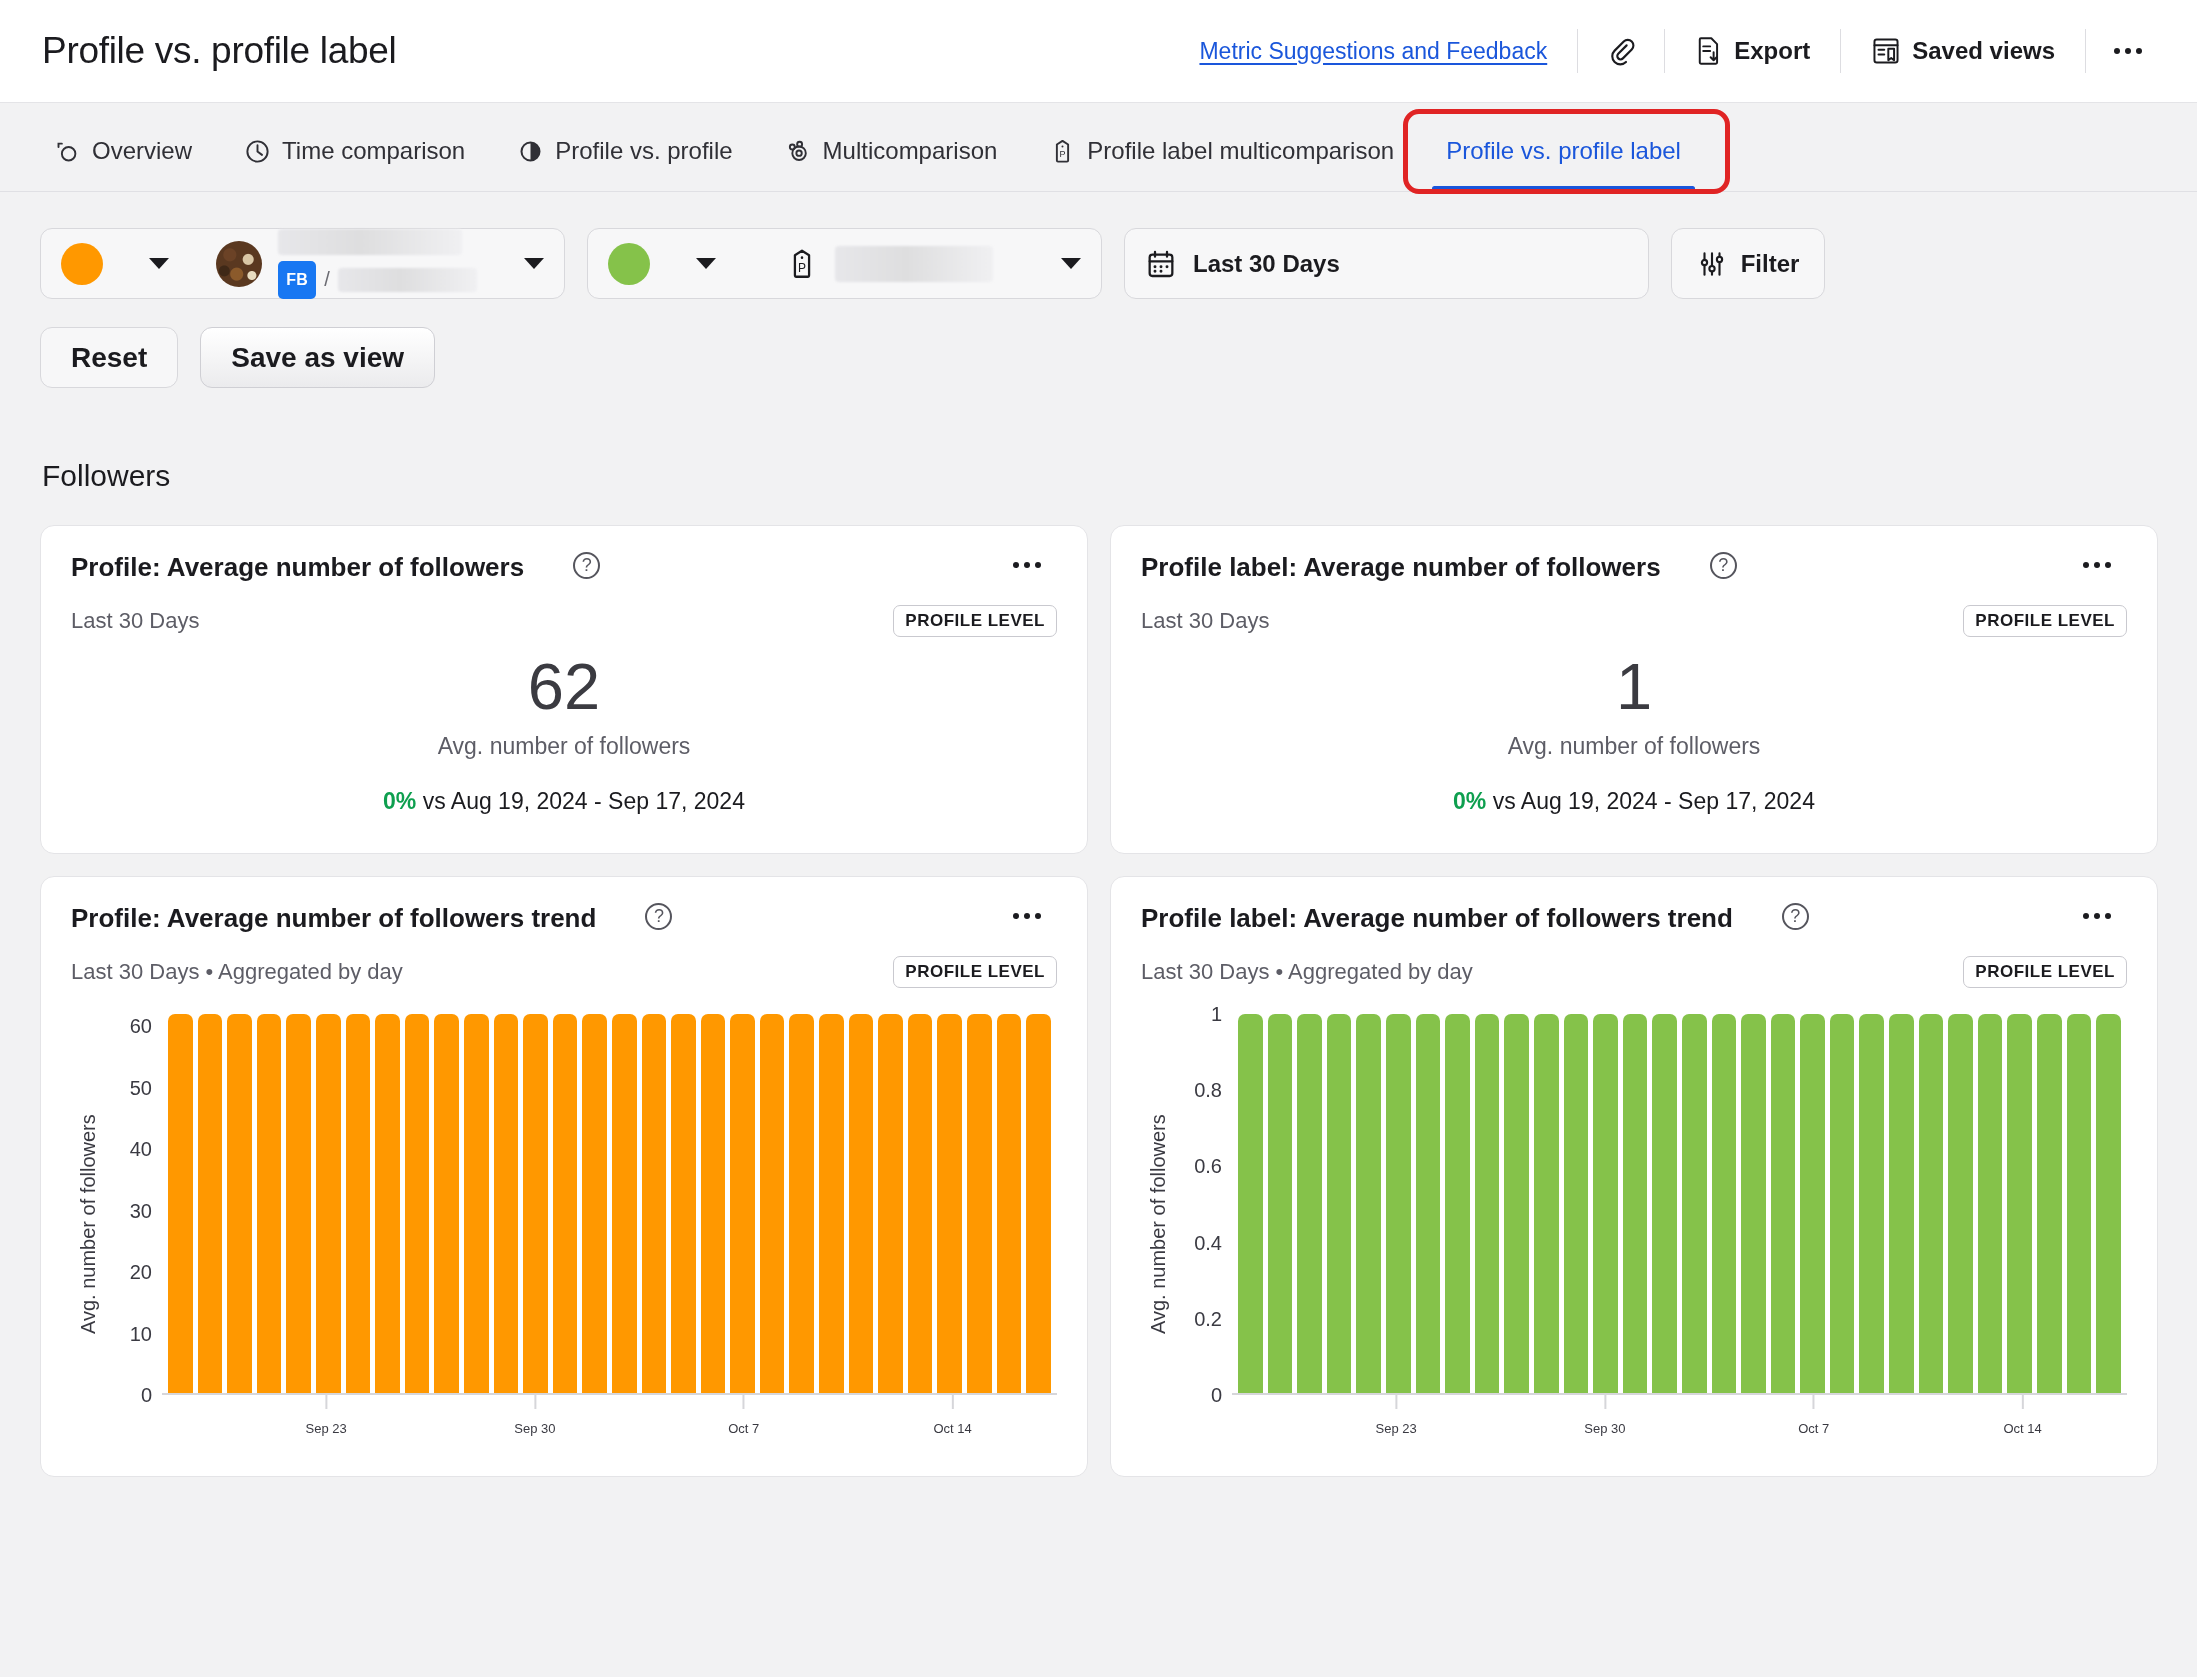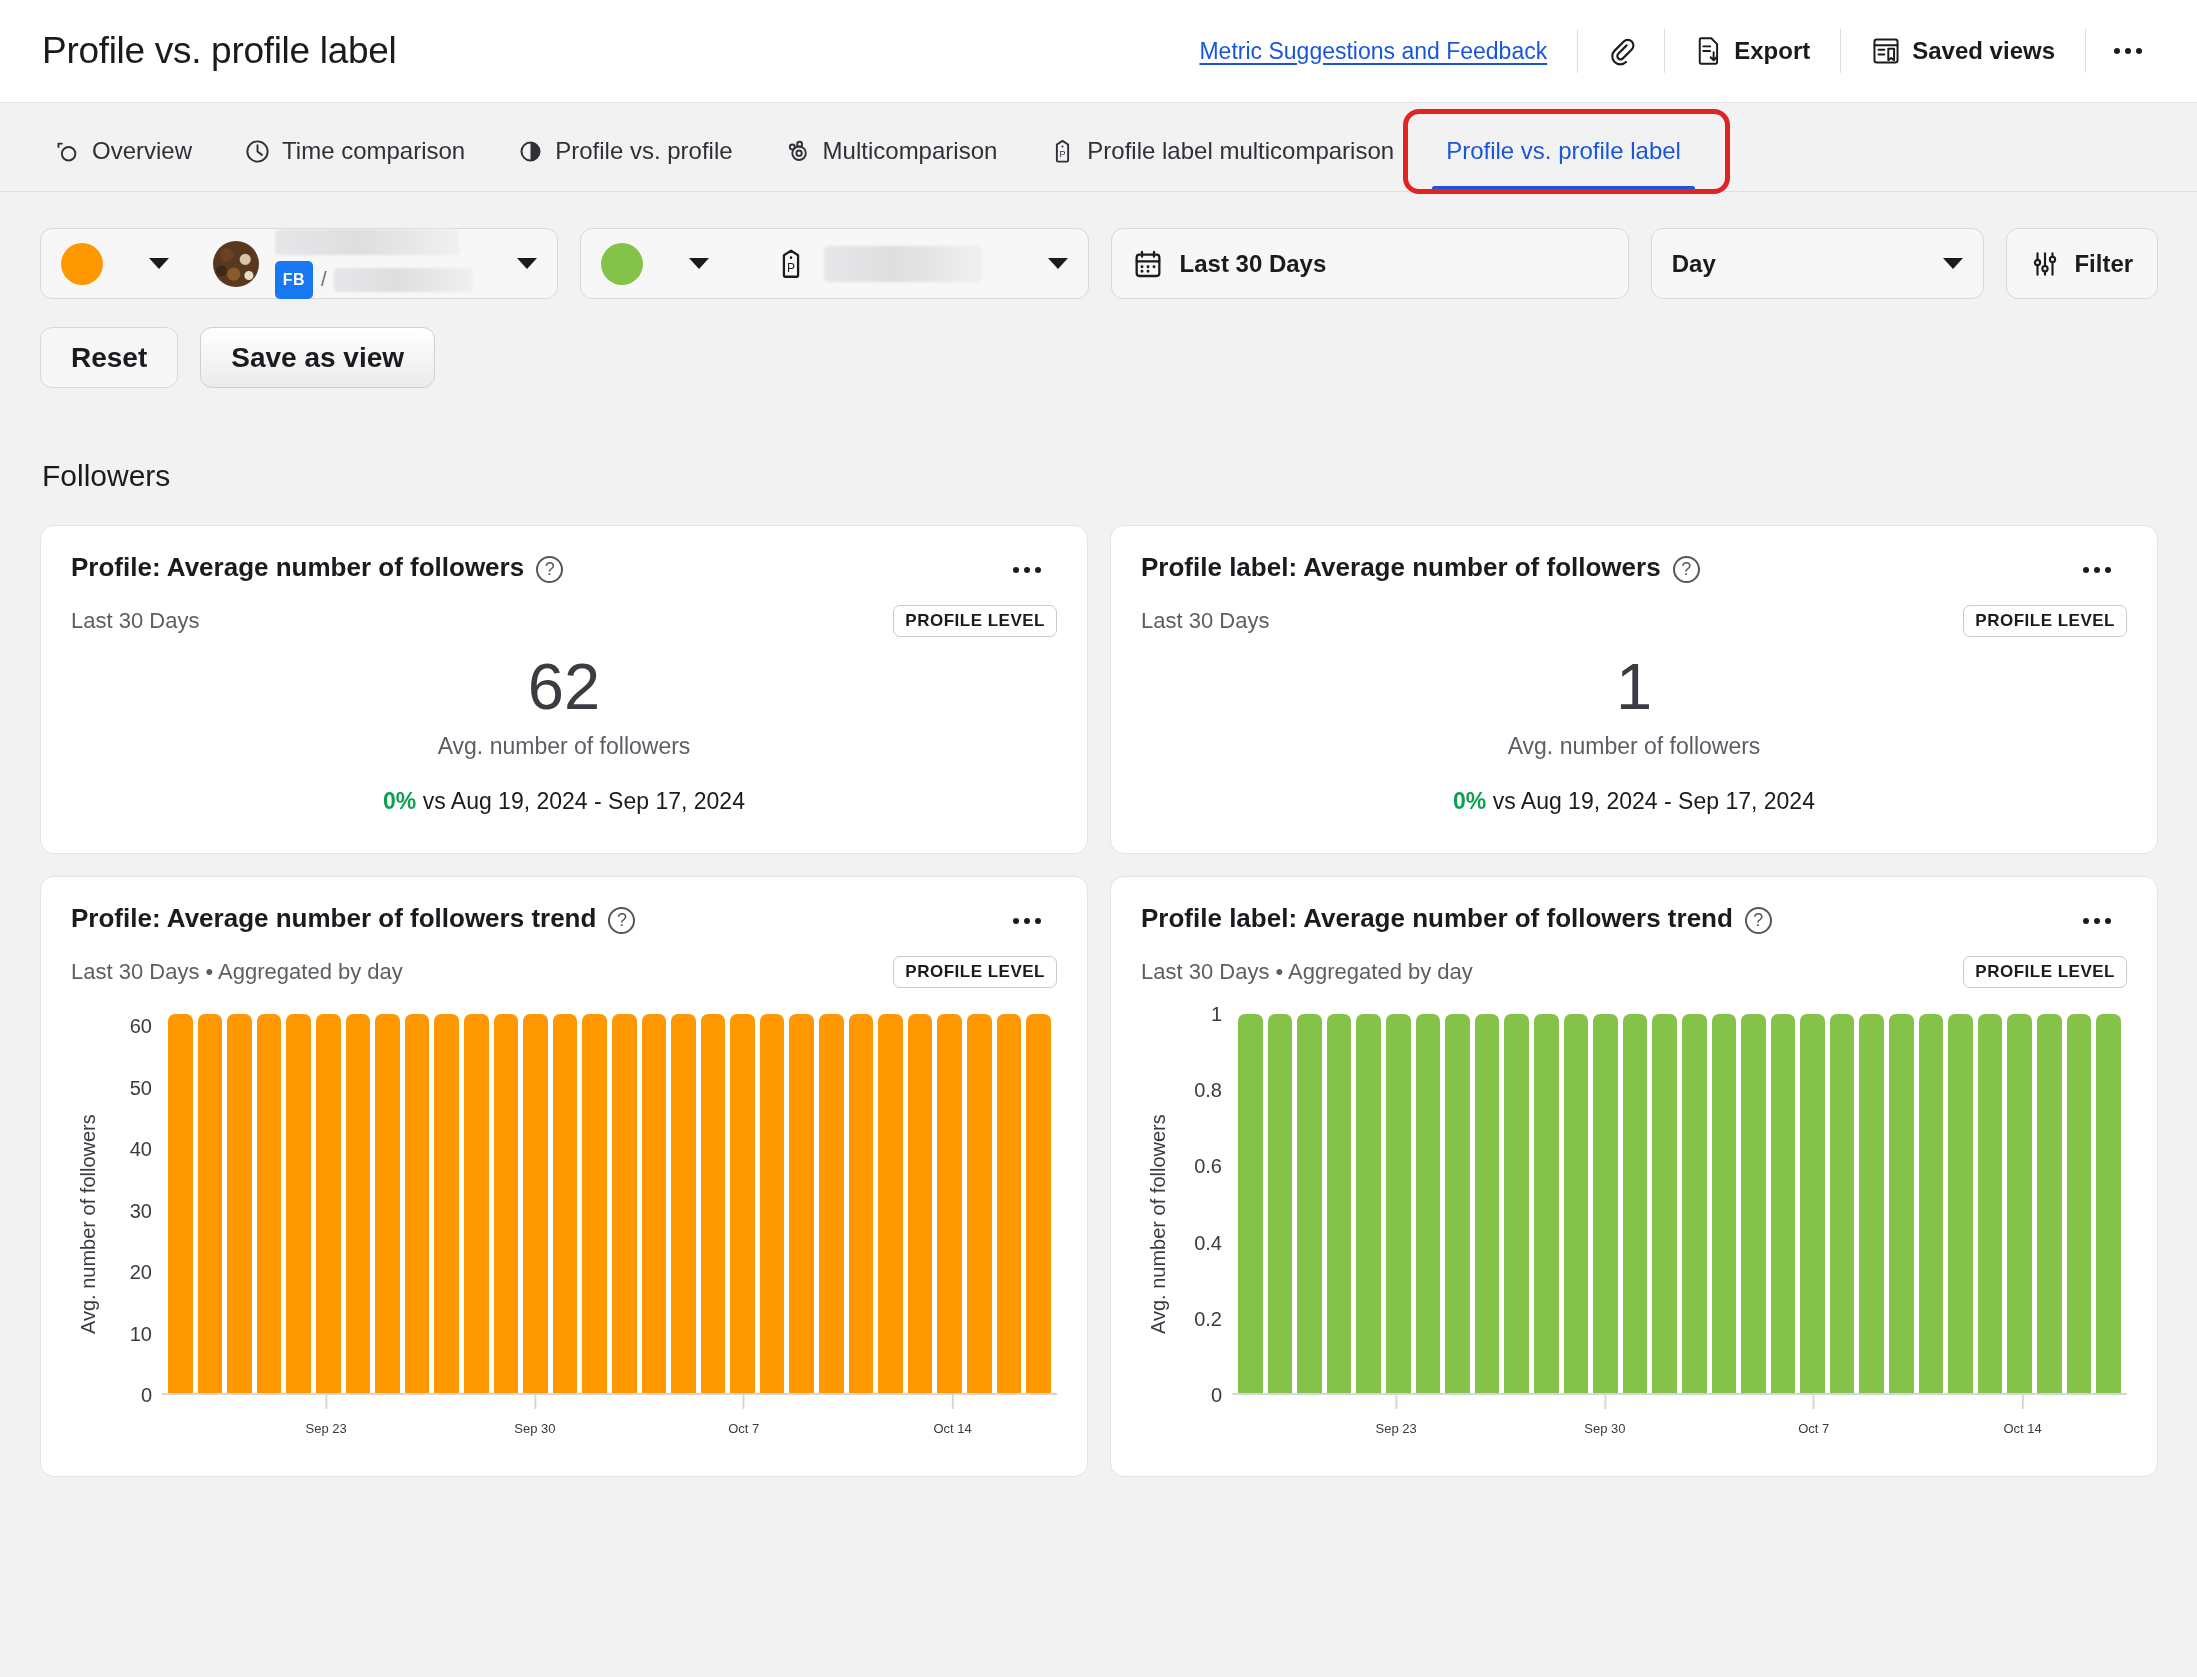--- a/index.html
+++ b/index.html
@@ -198,21 +198,21 @@
     grid-template-columns: 1fr 1fr;
     gap: 22px;
     padding: 32px 40px 0 40px;
   }
   .card {
     background: #ffffff;
     border: 1px solid #e4e4e7;
     border-radius: 14px;
     padding: 26px 30px 22px 30px;
   }
-  .card-head { display: flex; align-items: flex-end; }
+  .card-head { display: flex; align-items: flex-start; gap: 37px; }
   .card-title {
     font-size: 26px; font-weight: 700; color: #1b1b1f;
   }
   .help-icon {
     width: 27px; height: 27px; border-radius: 50%;
     border: 2px solid #55555d;
     font-size: 18px; color: #55555d;
     display: inline-flex; align-items: center; justify-content: center;
     margin-left: 12px; flex: none; font-weight: 400;
   }
@@ -446,24 +446,20 @@
   <div class="ctl ctl-date">
     <svg width="32" height="32" viewBox="0 0 24 24" fill="none" stroke="#1b1b1f" stroke-width="1.7">
       <rect x="3.5" y="5" width="17" height="16" rx="2"></rect>
       <path d="M3.5 10h17" stroke-linecap="round"></path>
       <path d="M7.5 3v3.5M16.5 3v3.5" stroke-linecap="round"></path>
       <path d="M7.5 14h.01M12 14h.01M16.5 14h.01M7.5 17.5h.01M12 17.5h.01" stroke-linecap="round" stroke-width="2.2"></path>
     </svg>
     <span class="ctl-text">Last 30 Days</span>
   </div>
 
-  <div class="ctl ctl-day">
-    <span class="ctl-text-reg">Day</span>
-    <div class="caret"></div>
-  </div>
 
   <div class="ctl ctl-filter">
     <svg width="30" height="30" viewBox="0 0 24 24" fill="none" stroke="#1b1b1f" stroke-width="1.7">
       <path d="M6 3.5v5M6 13v7.5M12 3.5v10M12 18v2.5M18 3.5v2.5M18 10.5v10" stroke-linecap="round"></path>
       <circle cx="6" cy="10.8" r="2.1"></circle>
       <circle cx="12" cy="15.7" r="2.1"></circle>
       <circle cx="18" cy="8.3" r="2.1"></circle>
     </svg>
     <span class="ctl-text">Filter</span>
   </div>

